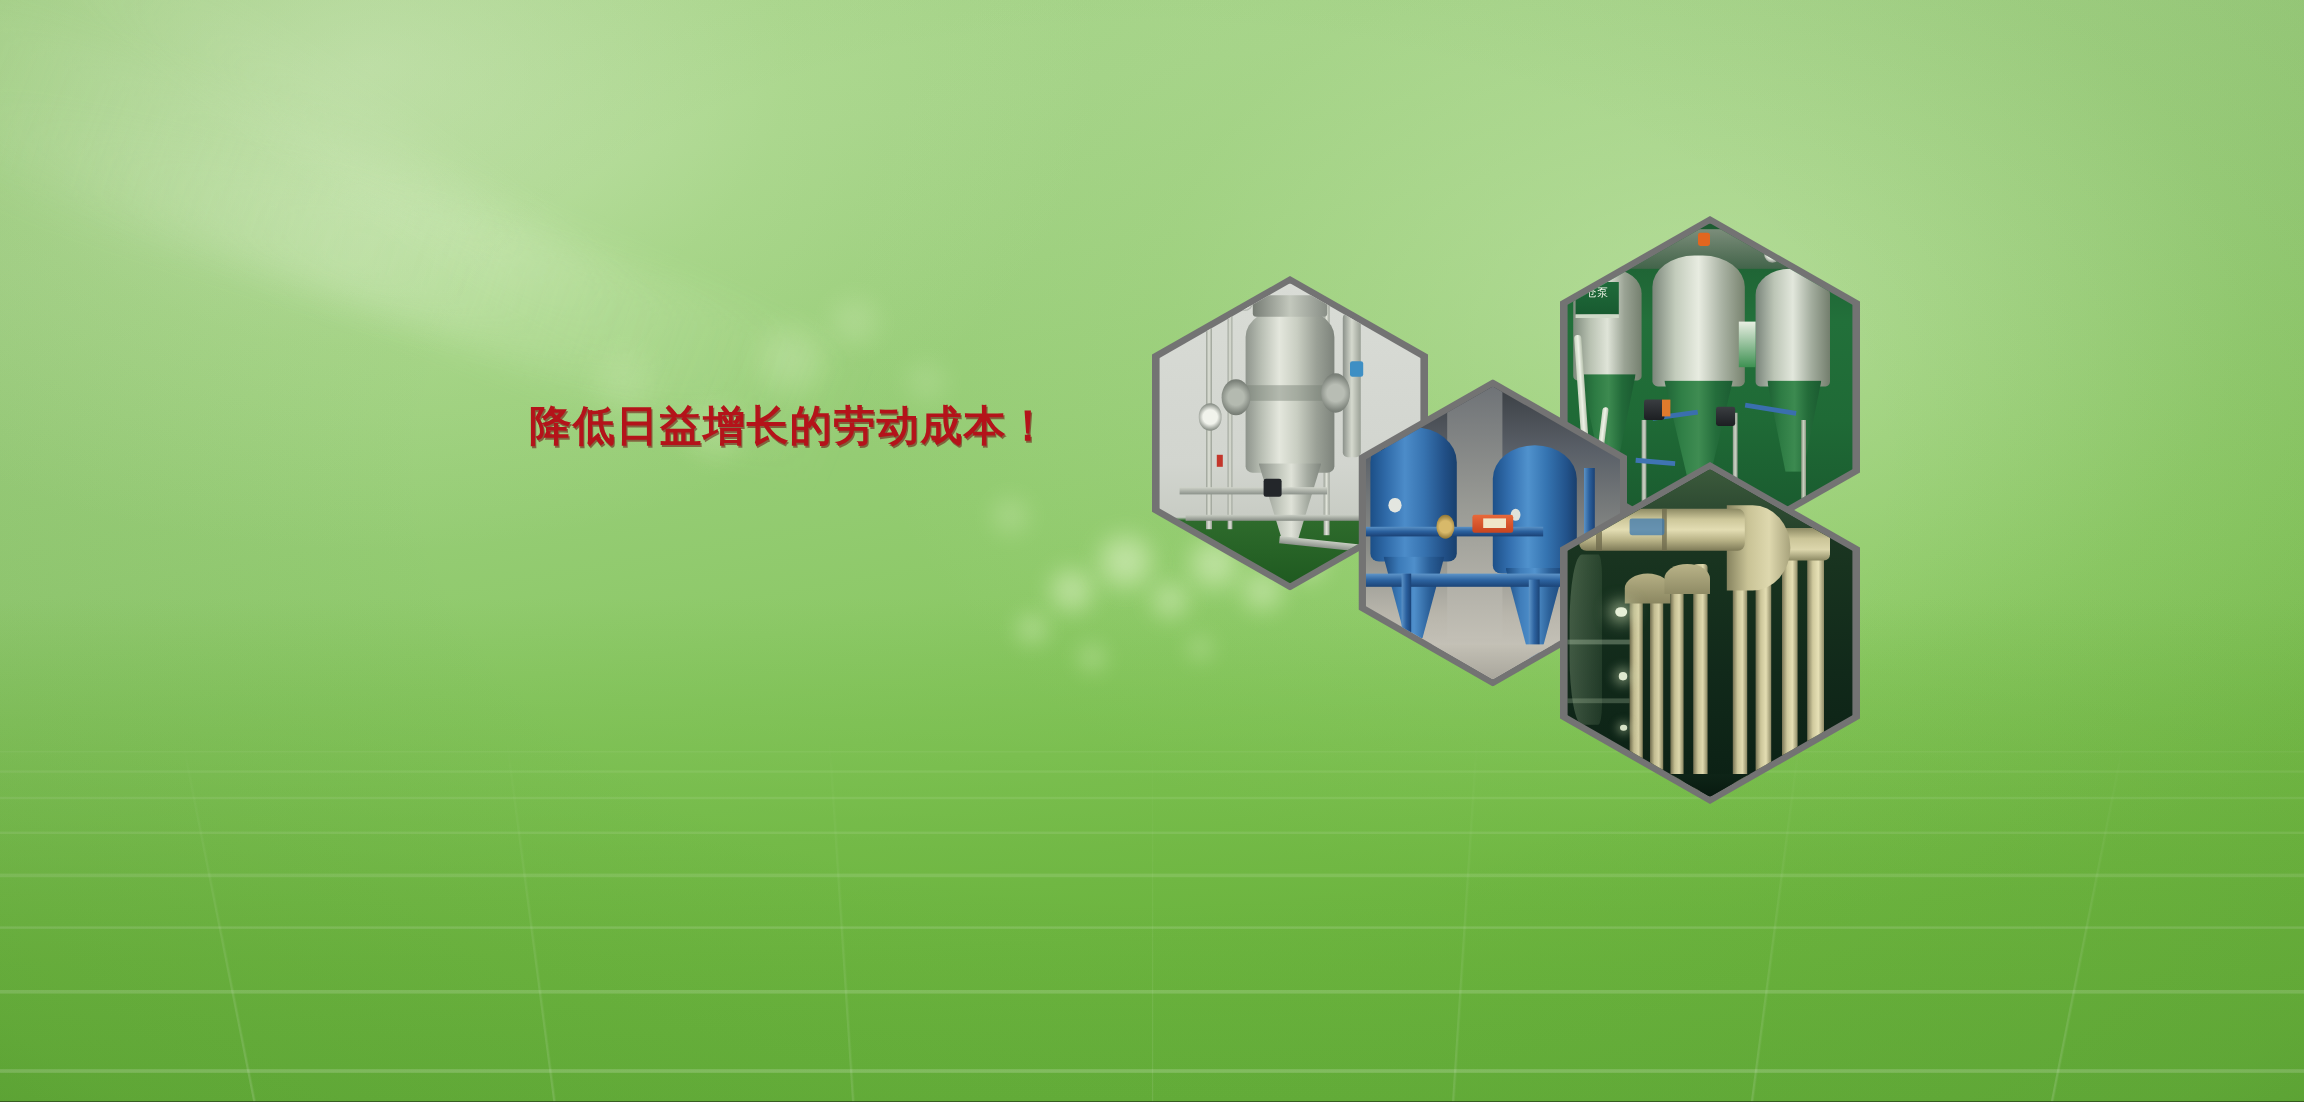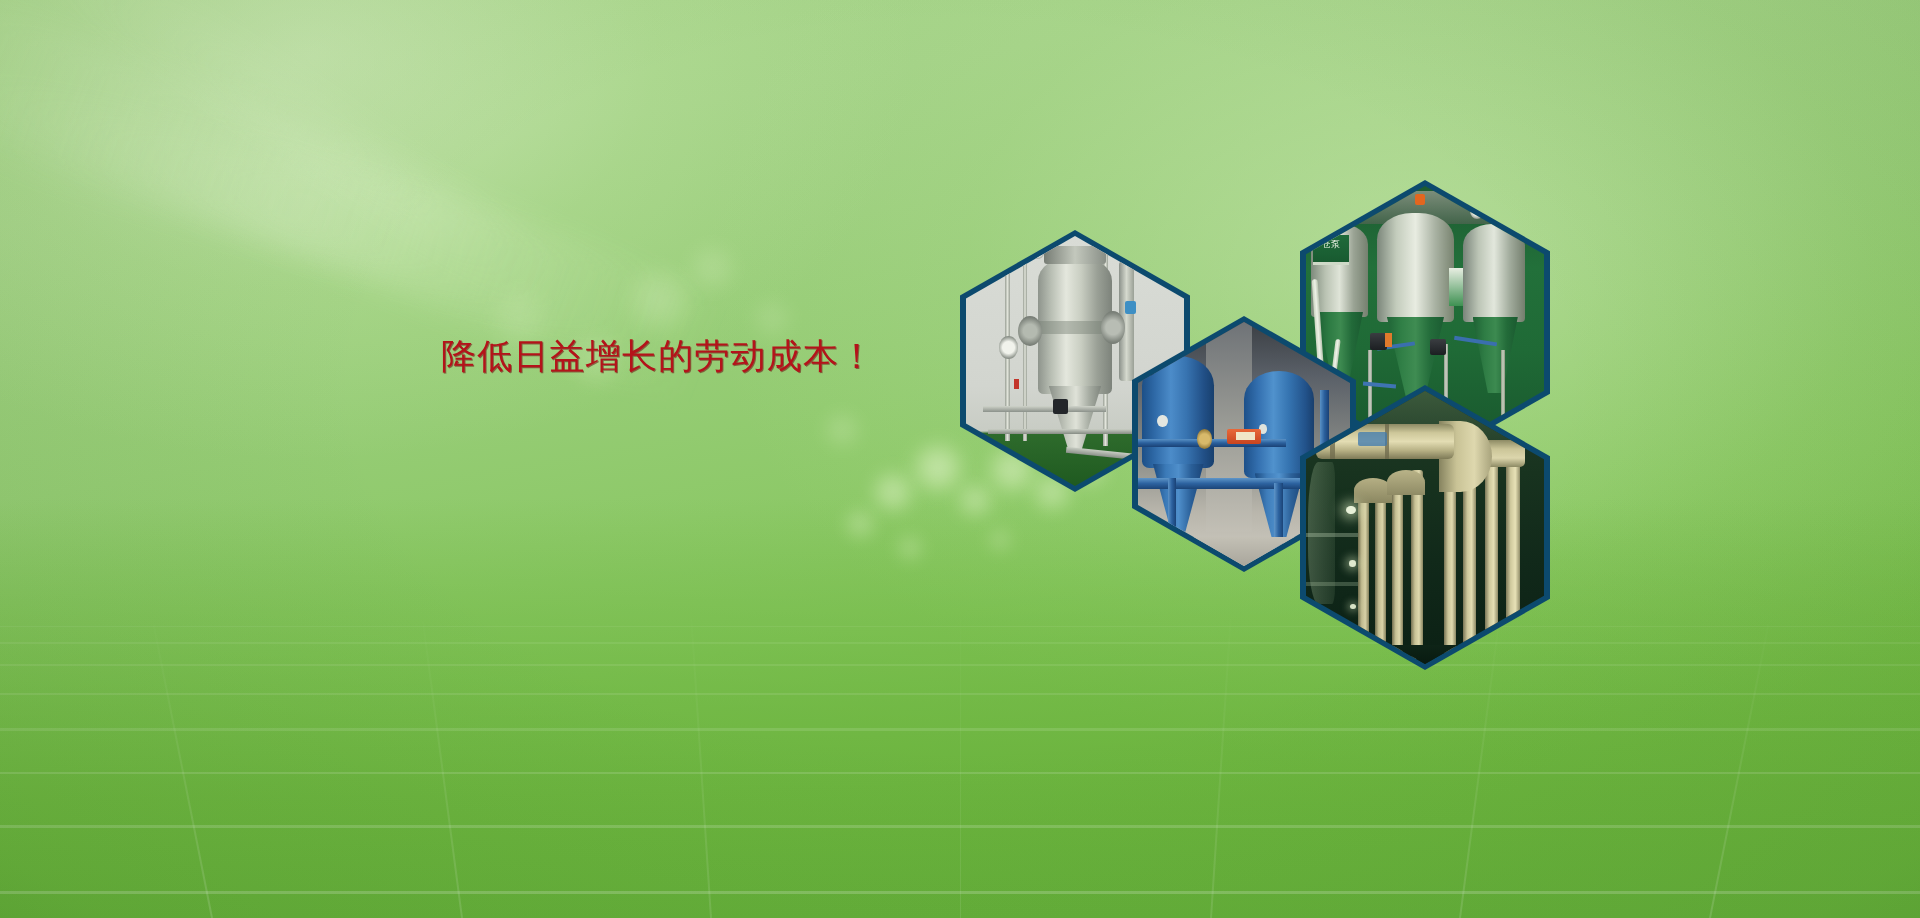--- a/index.html
+++ b/index.html
@@ -109,21 +109,21 @@
     color: #8e1014;
     font-weight: 400;
     white-space: nowrap;
     font-family: "DejaVu Sans", "Liberation Sans", sans-serif;
   }
   .headline-2 {
     font-size: 35px;
     line-height: 1.16;
     letter-spacing: 1.2px;
     color: #b4131a;
-    font-weight: normal;
+    font-weight: bold;
     white-space: nowrap;
     margin-top: 2px;
     text-shadow: 1px 1px 0 rgba(110,10,12,0.55);
     font-family: "DejaVu Sans", "Liberation Sans", sans-serif;
   }
   .subcopy {
     margin-top: 7px;
     font-size: 13.5px;
     line-height: 1.28;
     color: #8d2a22;
@@ -136,21 +136,21 @@
     position: absolute;
     left: 960px;
     top: 180px;
     width: 700px;
     height: 540px;
   }
   .hex {
     position: absolute;
     -webkit-clip-path: polygon(50% 0%, 100% 25%, 100% 75%, 50% 100%, 0% 75%, 0% 25%);
     clip-path: polygon(50% 0%, 100% 25%, 100% 75%, 50% 100%, 0% 75%, 0% 25%);
-    background: #0c4a6e;
+    background: #737373;
     filter: drop-shadow(0 3px 6px rgba(40,80,20,0.25));
   }
   .hex-inner {
     position: absolute;
     inset: 6px;
     -webkit-clip-path: polygon(50% 0%, 100% 25%, 100% 75%, 50% 100%, 0% 75%, 0% 25%);
     clip-path: polygon(50% 0%, 100% 25%, 100% 75%, 50% 100%, 0% 75%, 0% 25%);
     overflow: hidden;
   }
   .photo { position: absolute; inset: 0; overflow: hidden; }

